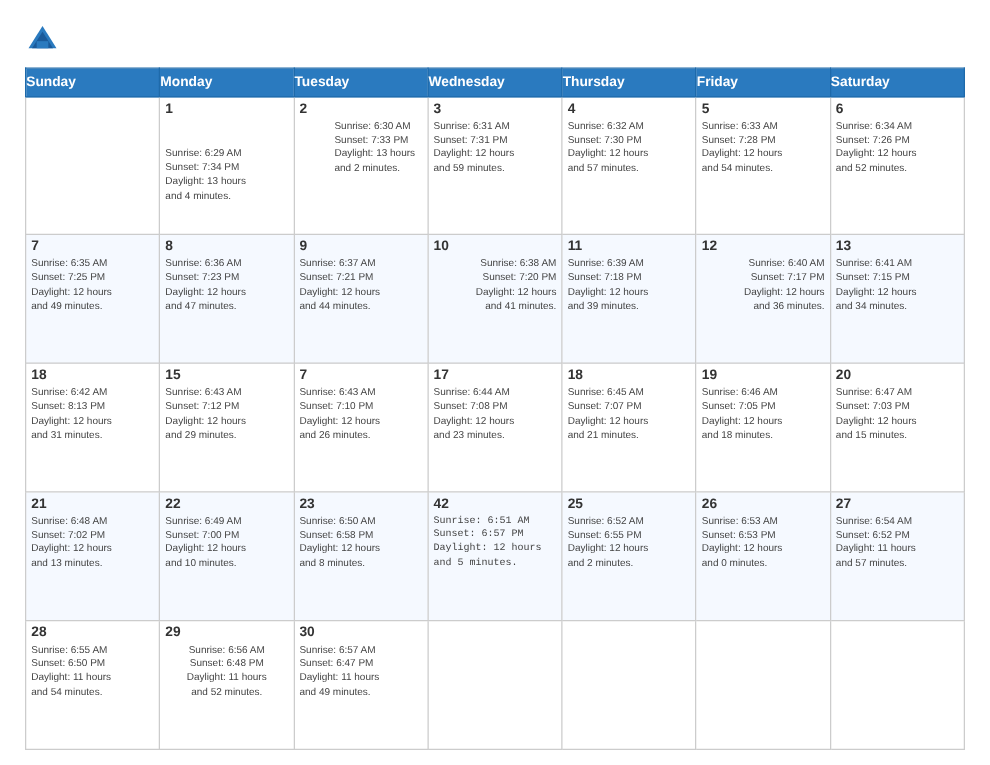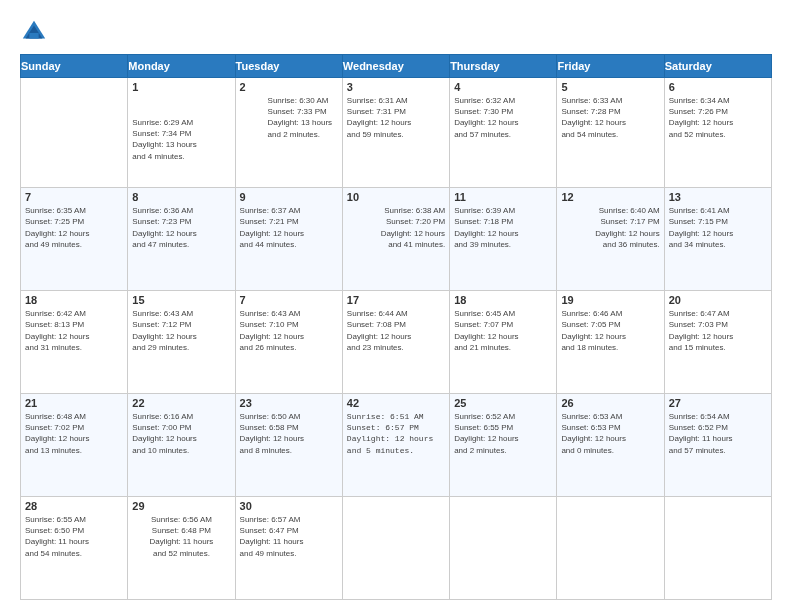--- a/index.html
+++ b/index.html
@@ -295,21 +295,21 @@
         <tr>
           <td>
             <span class="day-num">21</span>
             <div class="day-info" style="white-space: pre-line;">Sunrise: 6:48 AM
 Sunset: 7:02 PM
 Daylight: 12 hours
 and 13 minutes.</div>
           </td>
           <td>
             <span class="day-num">22</span>
-            <div class="day-info" style="white-space: pre-line;">Sunrise: 6:16 AM
+            <div class="day-info" style="white-space: pre-line;">Sunrise: 6:49 AM
 Sunset: 7:00 PM
 Daylight: 12 hours
 and 10 minutes.</div>
           </td>
           <td>
             <span class="day-num">23</span>
             <div class="day-info" style="white-space: pre-line;">Sunrise: 6:50 AM
 Sunset: 6:58 PM
 Daylight: 12 hours
 and 8 minutes.</div>

